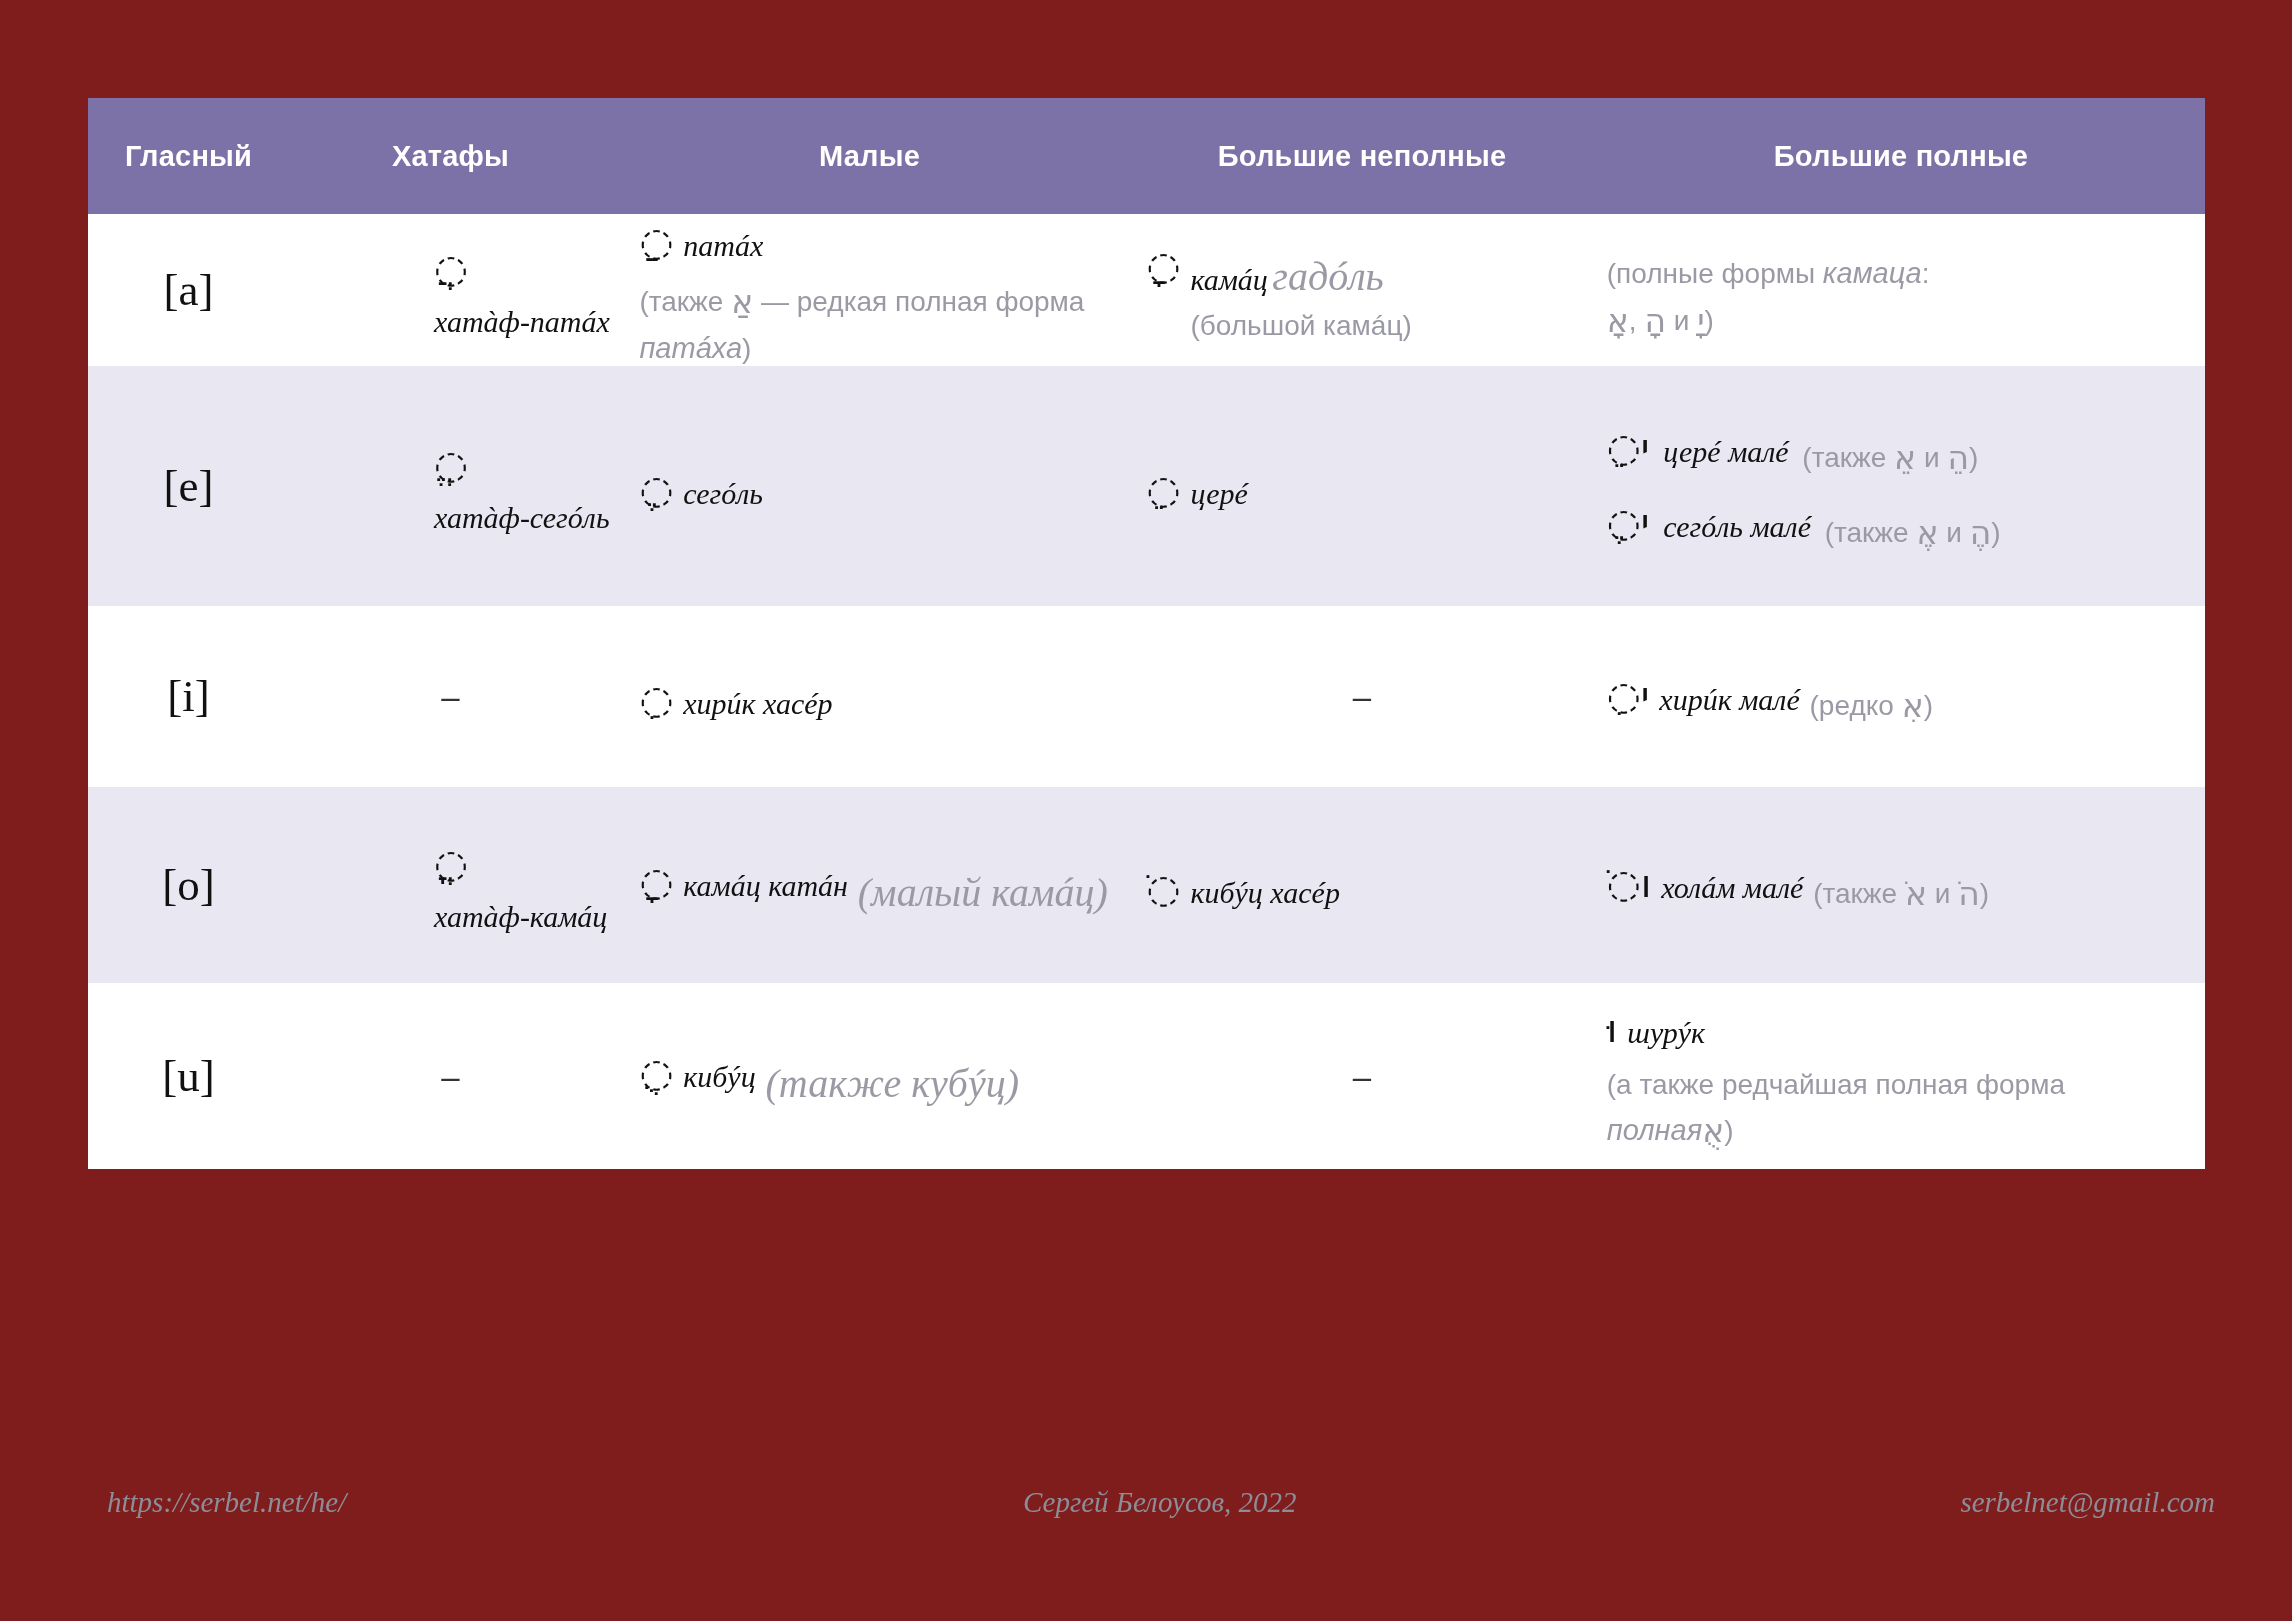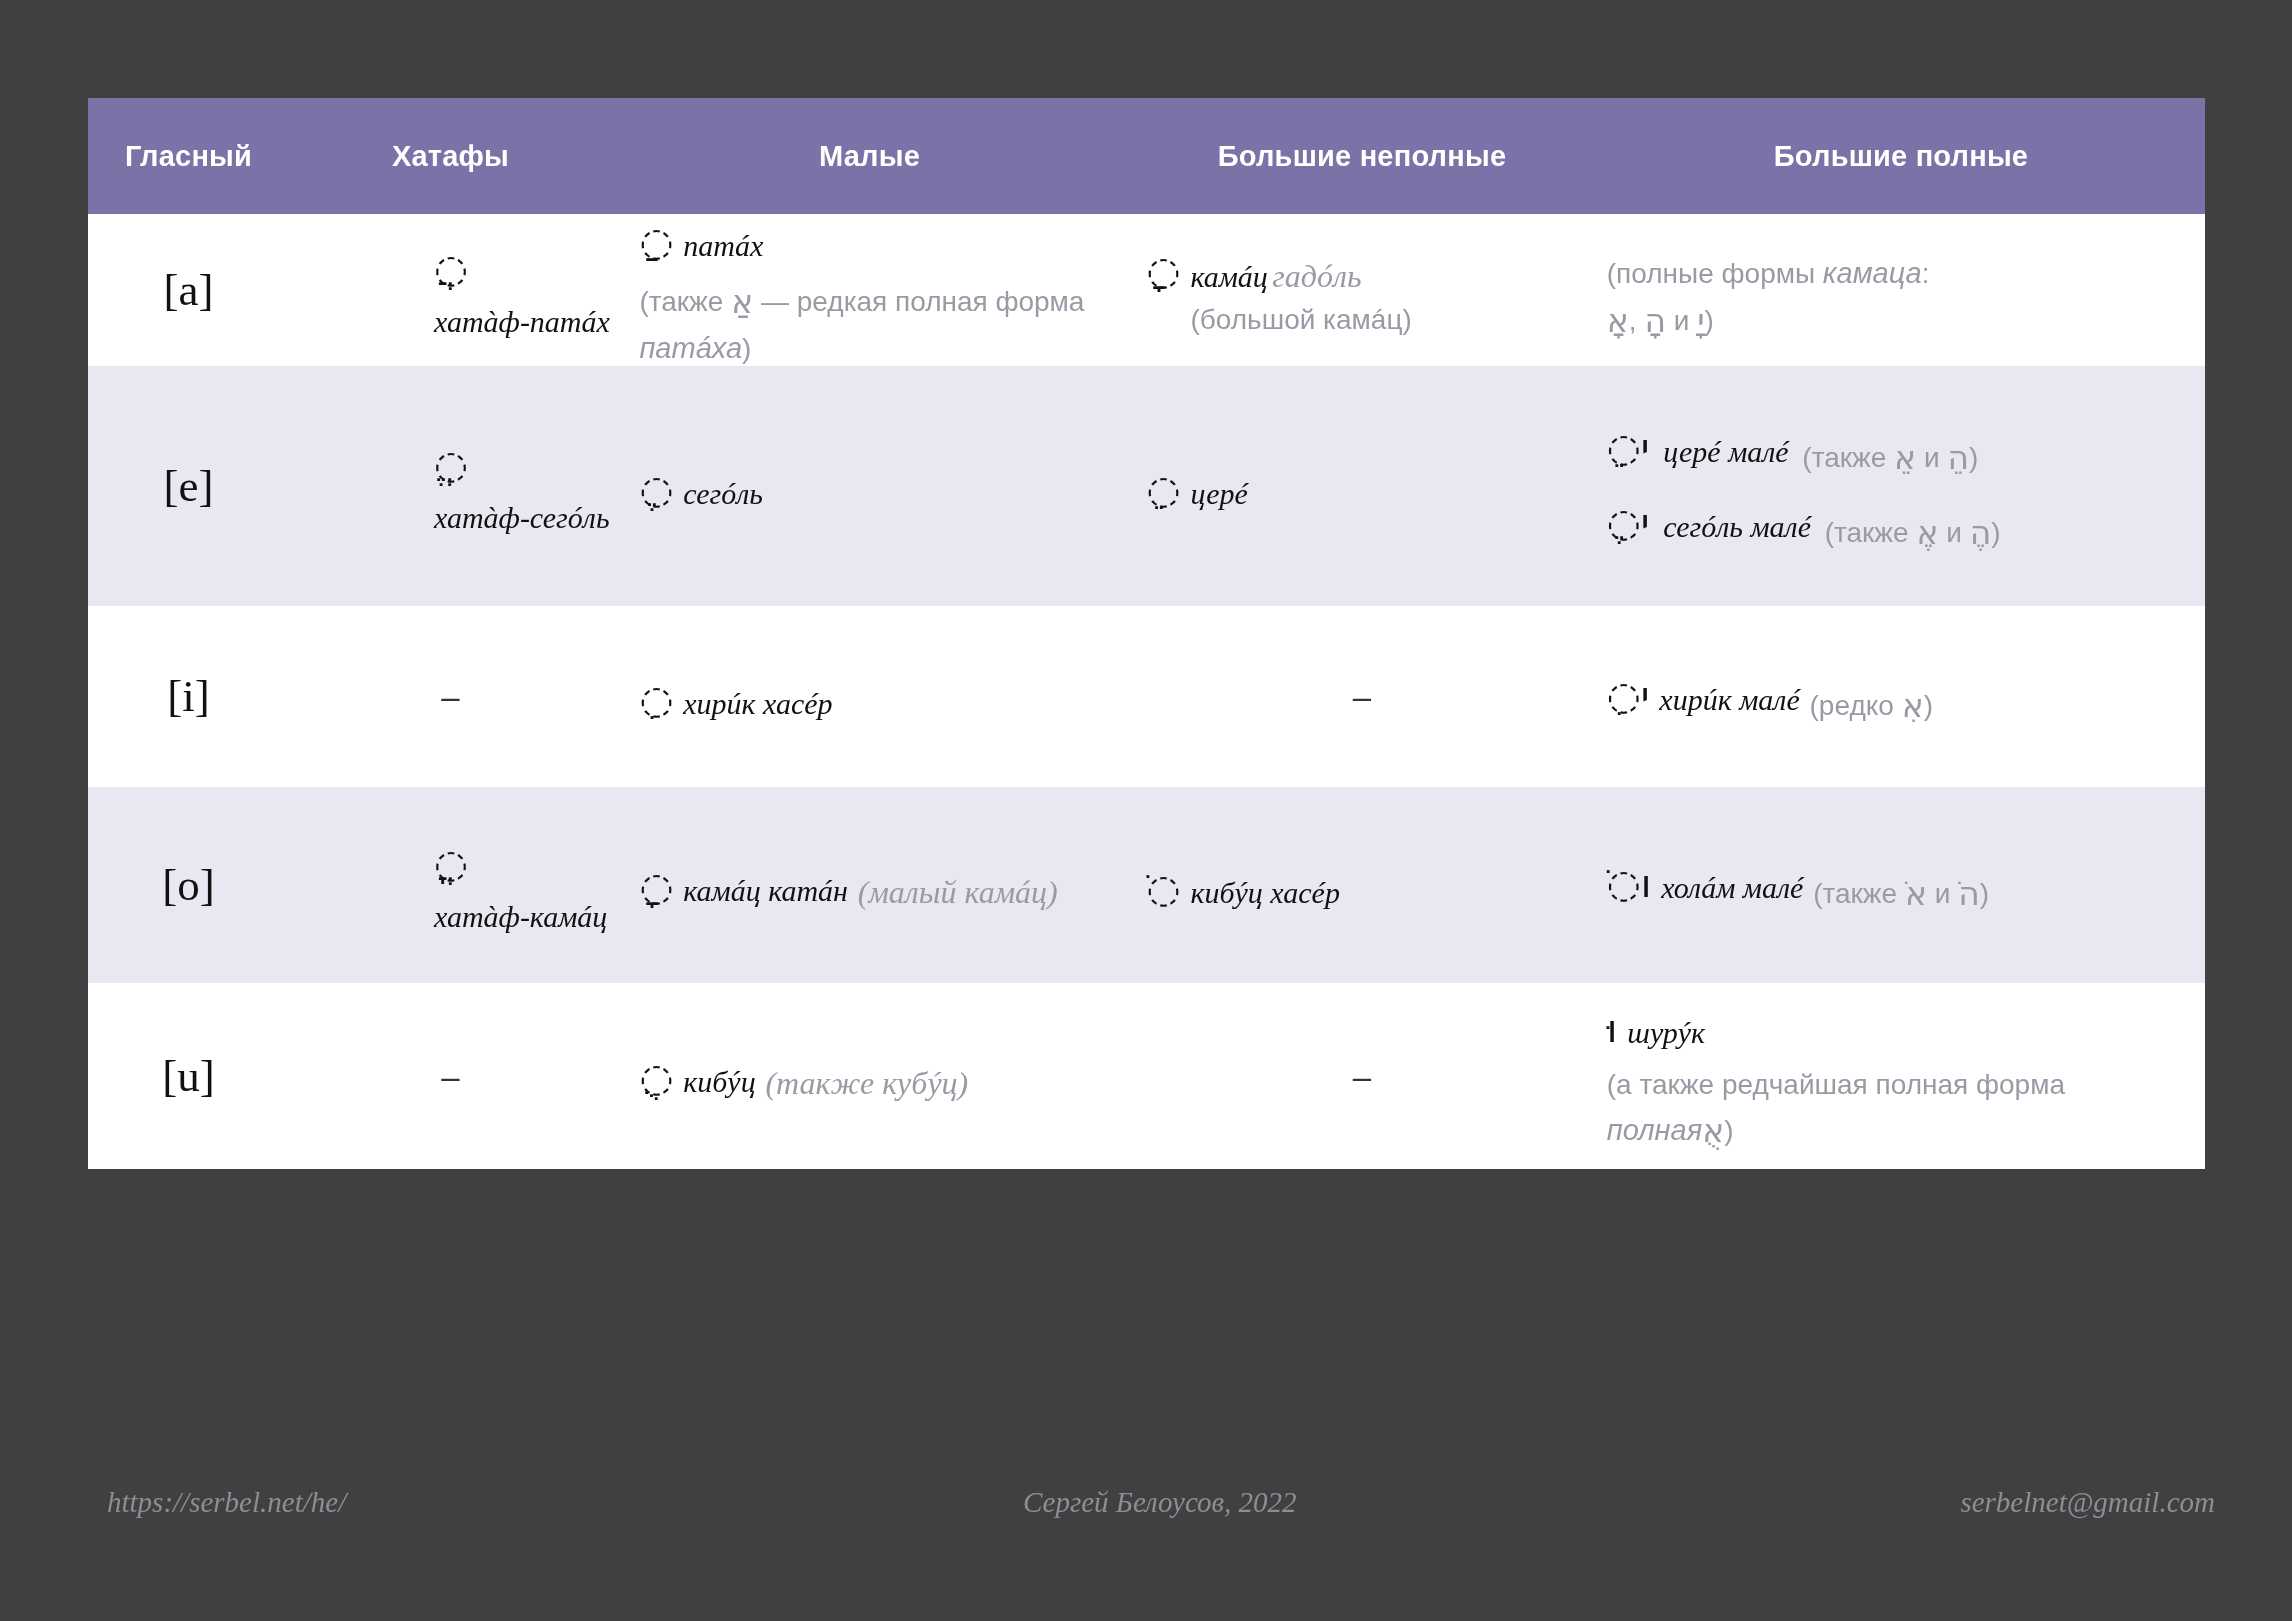--- a/index.html
+++ b/index.html
@@ -15,21 +15,21 @@
     color: #1b1b1b;
     overflow: hidden;
     position: relative;
   }
 
   .sheet {
     position: absolute;
     left: 0; top: 0;
     width: 2293px;
     height: 1621px;
-    background: #404040;
+    background: #7f1d1d;
   }
 
   
   .vowel-table {
     position: absolute;
     left: 88px;
     top: 98px;
     width: 2117px;
     border-collapse: collapse;
     table-layout: fixed;
@@ -118,21 +118,21 @@
     font-size: 30px;
     color: #111111;
     white-space: nowrap;
     line-height: 1.35;
     position: relative;
     top: 7.8px;
   }
   .term-gray {
     font-family: "Liberation Serif", "DejaVu Serif", serif;
     font-style: italic;
-    font-size: 32px;
+    font-size: 40px;
     color: #9a9aa5;
     white-space: nowrap;
     line-height: 1.35;
     position: relative;
     top: 7.8px;
   }
   .note {
     font-family: "Liberation Sans", "DejaVu Sans", sans-serif;
     font-size: 28px;
     color: #9a9aa5;

